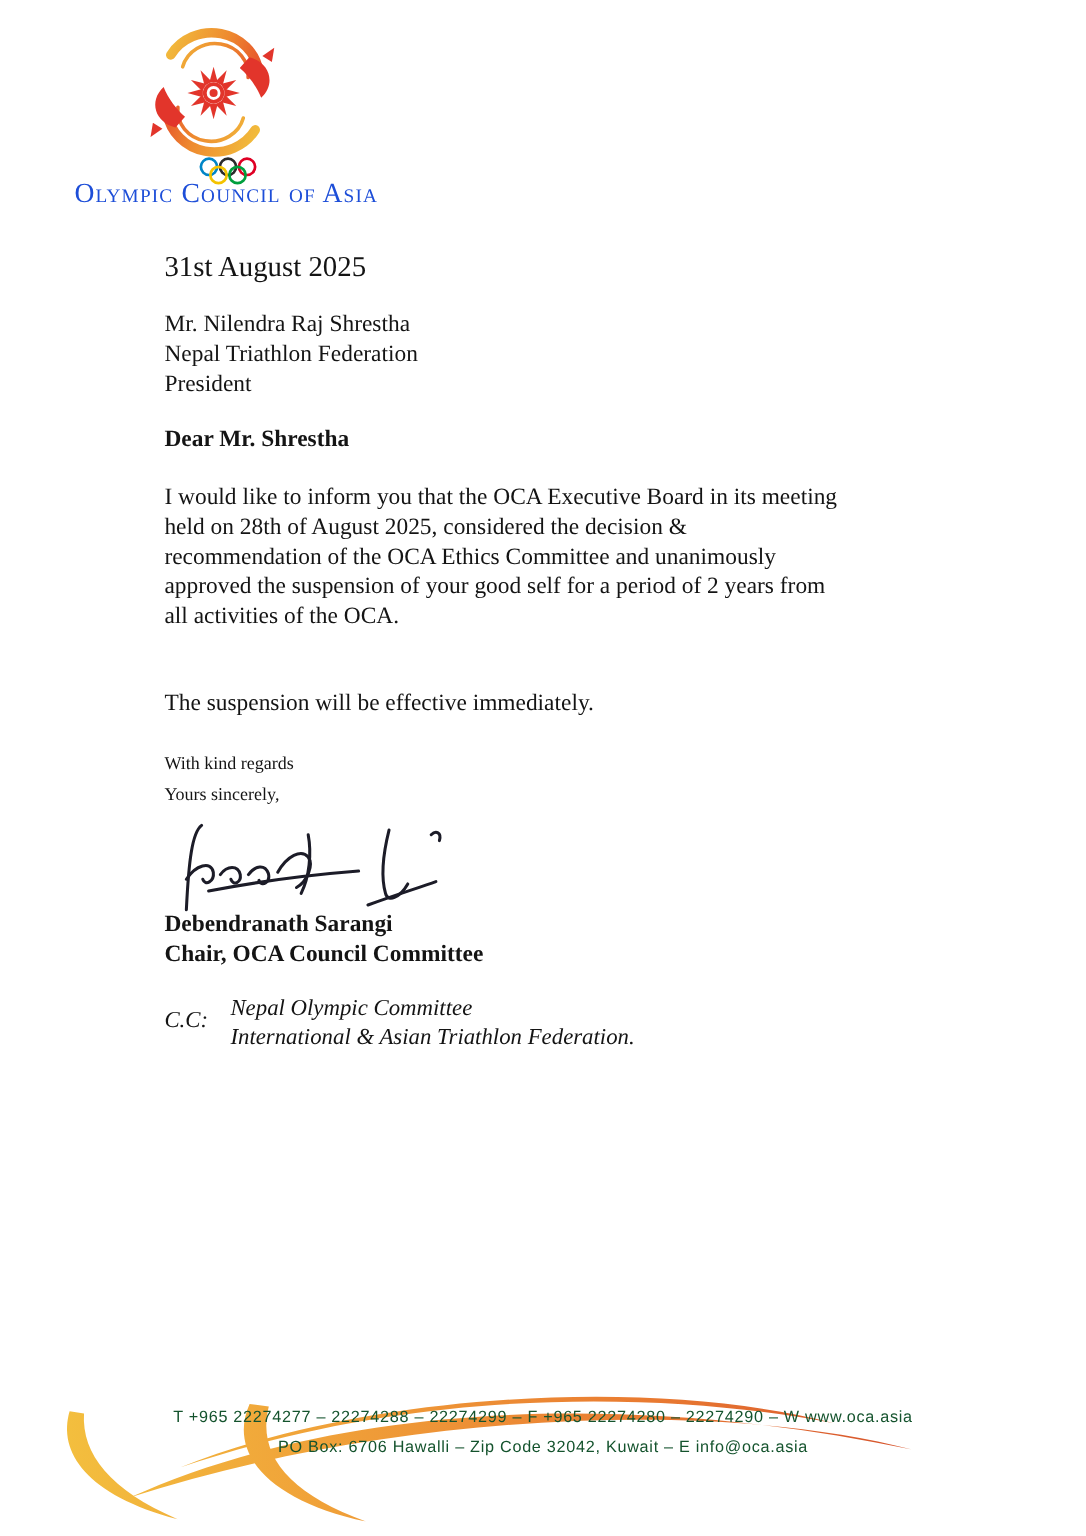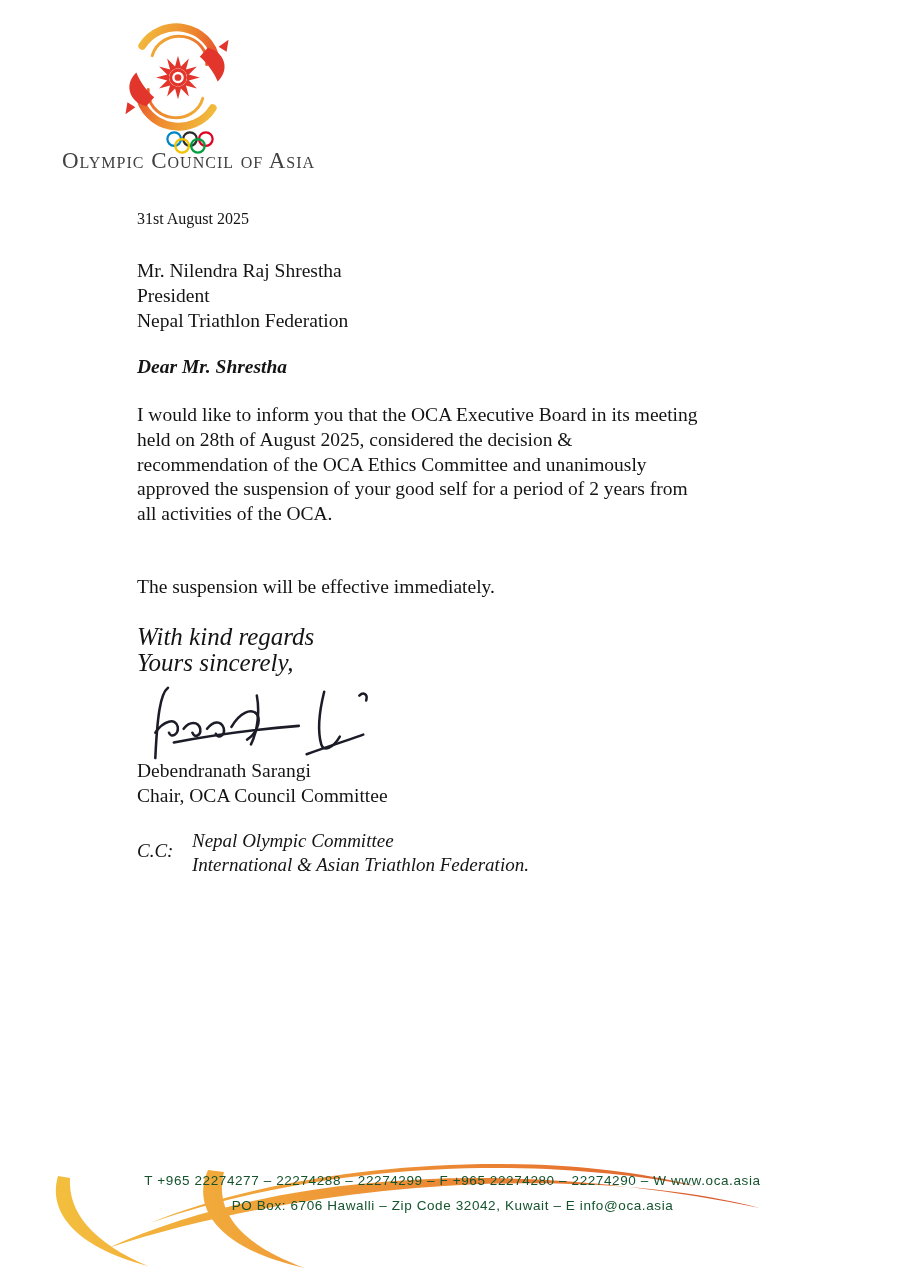--- a/index.html
+++ b/index.html
@@ -13,31 +13,31 @@
     color:#141414;
   }
   
   .emblem{position:absolute;left:112px;top:20px;width:130px;height:114px;}
   .rings{position:absolute;left:164px;top:130px;width:52px;height:26px;}
   .wordmark{
     position:absolute;left:62px;top:148px;width:300px;
     font-family:"Liberation Serif", serif;
     font-variant:small-caps;
     font-size:23px;letter-spacing:1px;
-    color:#404040;
+    color:#1d4ed8;
   }
-  .date-line{position:absolute;left:137px;top:210px;font-size:16px;}
+  .date-line{position:absolute;left:137px;top:210px;font-size:24px;}
   .address{position:absolute;left:137px;top:258px;font-size:19.5px;line-height:25px;}
   .address .name{font-weight:normal;}
-  .salutation{position:absolute;left:137px;top:356px;font-size:19.5px;font-weight:bold;font-style:italic;}
+  .salutation{position:absolute;left:137px;top:356px;font-size:19.5px;font-weight:bold;}
   .body-par{position:absolute;left:137px;top:403px;width:660px;font-size:19.5px;line-height:24.8px;white-space:pre-line;}
   .effective{position:absolute;left:137px;top:576px;font-size:19.5px;}
-  .closing{position:absolute;left:137px;top:624px;font-size:25px;line-height:26px;white-space:pre-line;font-style:italic;}
+  .closing{position:absolute;left:137px;top:624px;font-size:15px;line-height:26px;white-space:pre-line;}
   .signature{position:absolute;left:130px;top:680px;width:240px;height:82px;}
-  .signer{position:absolute;left:137px;top:758px;font-size:19.5px;line-height:25px;font-weight:normal;}
+  .signer{position:absolute;left:137px;top:758px;font-size:19.5px;line-height:25px;font-weight:bold;}
   .cc-block{position:absolute;left:137px;top:829px;display:flex;font-style:italic;font-size:19px;line-height:24px;}
   .cc-label{width:55px;margin-top:10px;}
   .cc-lines{white-space:pre-line;}
   
   .footer-swoosh{position:absolute;left:0;top:1148px;width:905px;height:120px;}
   .footer-text{
     position:absolute;left:0;width:905px;text-align:center;
     font-family:"Liberation Sans", sans-serif;
     color:#14532d;font-size:13.5px;letter-spacing:0.6px;
   }
@@ -103,22 +103,22 @@
       <circle cx="30" cy="14" r="6" stroke="#009F3D"></circle>
     </g>
   </svg>
 
   <div class="wordmark">Olympic Council of Asia</div>
 
   <div class="date-line">31st August 2025</div>
 
   <div class="address">
     <div class="name">Mr. Nilendra Raj Shrestha</div>
+    <div>Nepal Triathlon Federation</div>
     <div>President</div>
-    <div>Nepal Triathlon Federation</div>
   </div>
 
   <div class="salutation">Dear Mr. Shrestha</div>
 
   <div class="body-par">I would like to inform you that the OCA Executive Board in its meeting
 held on 28th of August 2025, considered the decision &amp;
 recommendation of the OCA Ethics Committee and unanimously
 approved the suspension of your good self for a period of 2 years from
 all activities of the OCA.</div>
 

